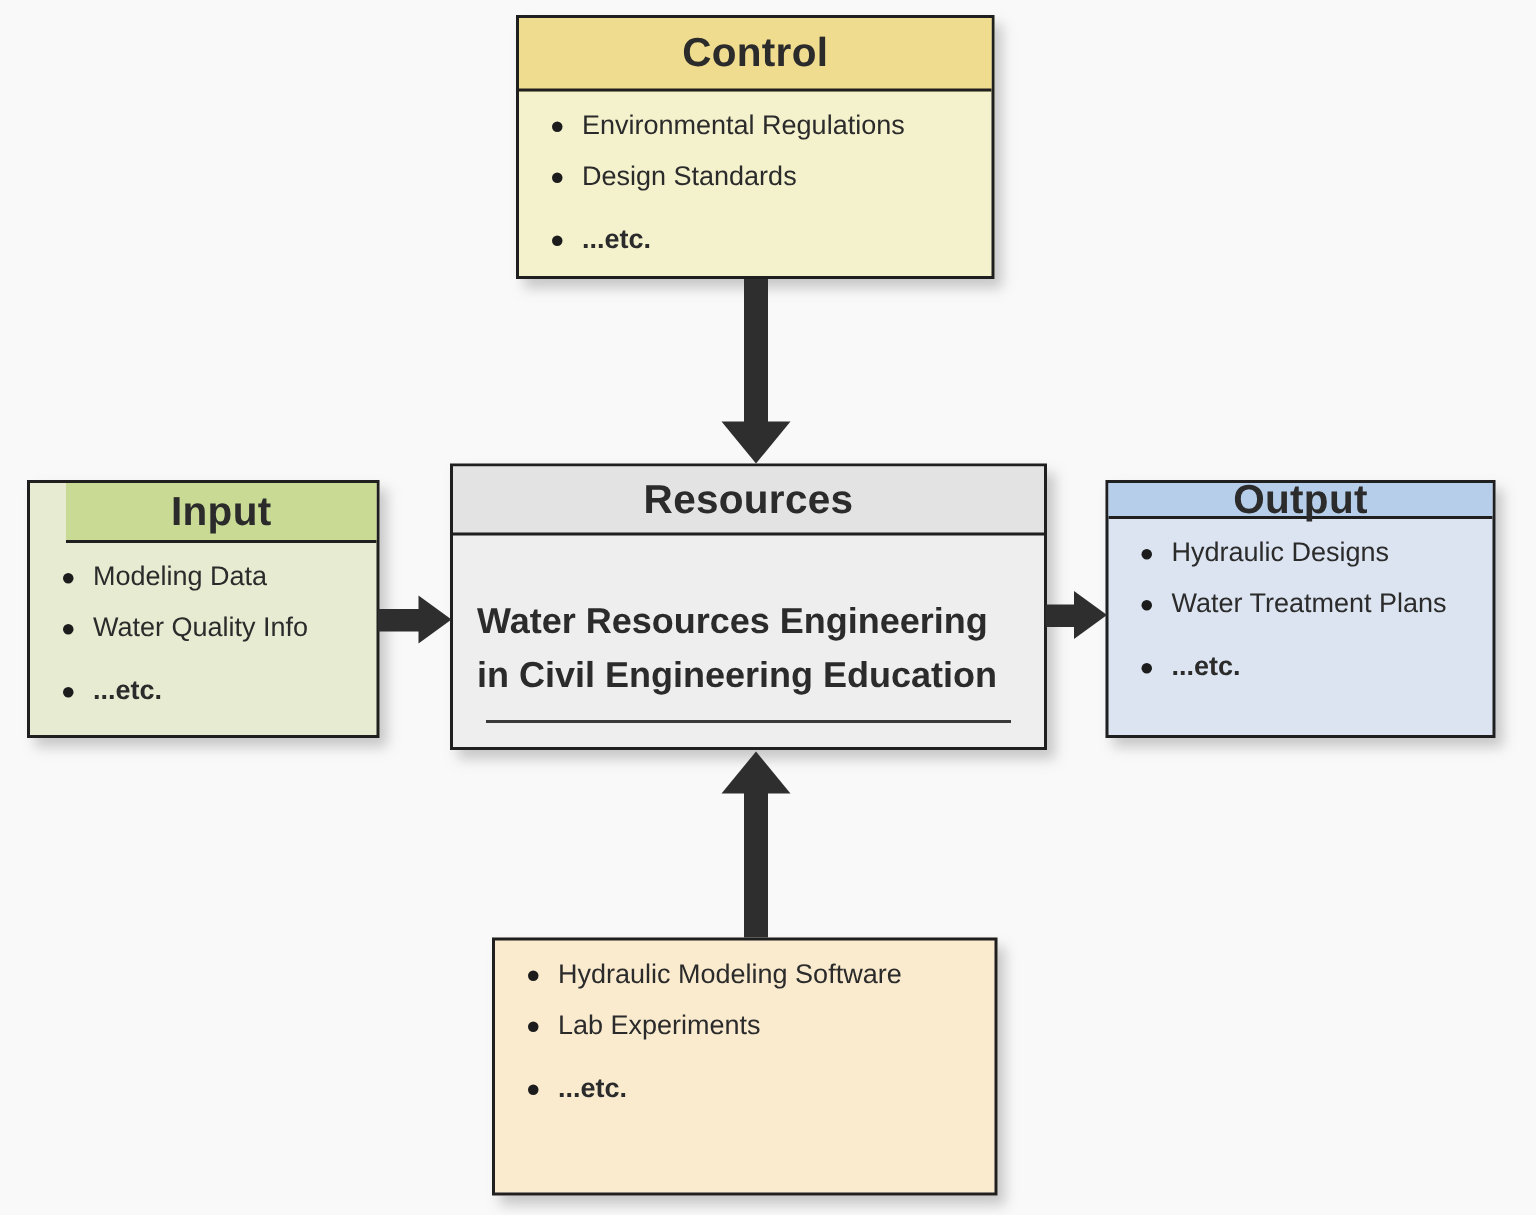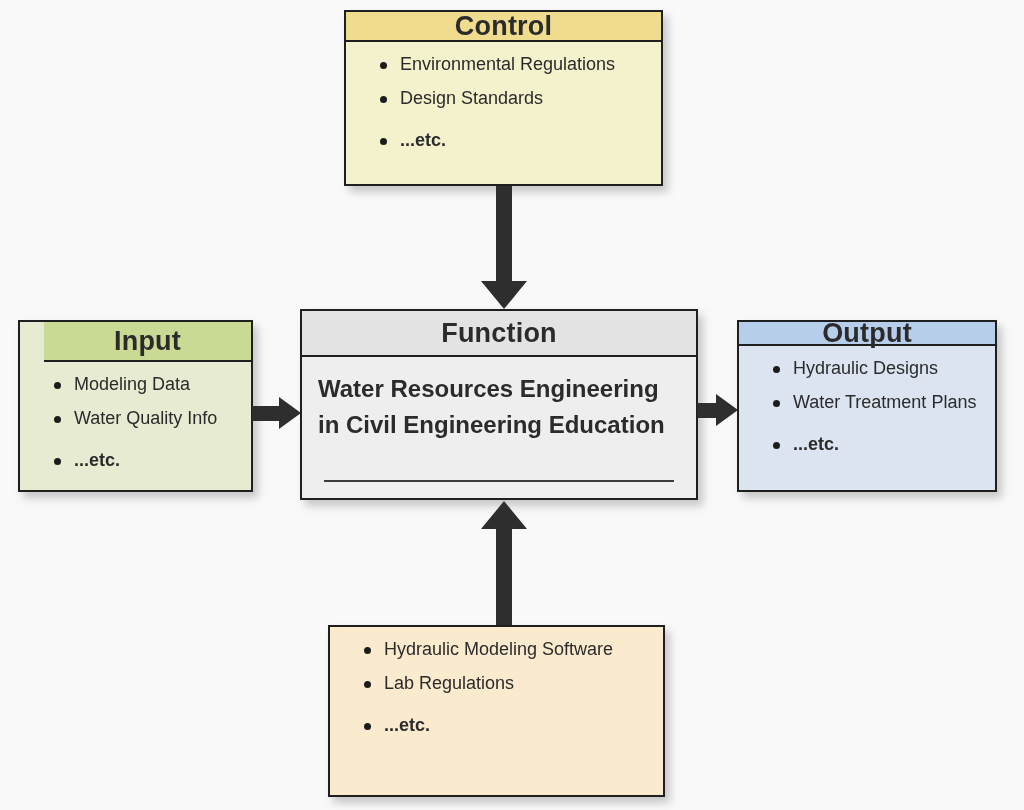--- a/index.html
+++ b/index.html
@@ -28,59 +28,59 @@
   .box header{
     border-bottom:2.5px solid var(--border);
     text-align:center;
     font-weight:bold;
     font-size:27px;
     letter-spacing:0.2px;
     display:flex;align-items:center;justify-content:center;
   }
   .box ul{
     list-style:none;
-    padding:12px 10px 0 26px;
+    padding:12px 10px 0 14px;
   }
   .box li{
     display:flex;
     align-items:center;
     font-size:18px;
     margin-bottom:13px;
     line-height:1.15;
   }
   .box li .dot{
     width:7px;height:7px;border-radius:50%;
     background:#1c1c1c;
     margin:2px 13px 0 8px;
     flex:0 0 auto;
   }
   .box li.etc-gap{margin-top:22px;}
   .box li.etc-gap span:last-child{font-weight:bold;}
 
   
   .control{left:344px;top:10px;width:319px;height:176px;background:var(--control-body);}
-  .control header{height:30px;background:var(--control-header);}
+  .control header{height:49px;background:var(--control-header);}
 
   
   .input{left:18px;top:320px;width:235px;height:172px;background:var(--input-body);}
   .input header{height:40px;background:var(--input-header);margin-left:24px;}
 
   
   .output{left:737px;top:320px;width:260px;height:172px;background:var(--output-body);}
   .output header{height:24px;background:var(--output-header);}
 
   
   .mechanism{left:328px;top:625px;width:337px;height:172px;background:var(--mechanism-body);}
   .mechanism header{height:43px;background:var(--mechanism-header);}
 
   
   .function{left:300px;top:309px;width:398px;height:191px;background:var(--function-body);}
   .function header{height:46px;background:var(--function-header);}
   .function .fn-body{
-    padding:14px 16px 0 16px;
+    padding:40px 16px 0 16px;
     font-weight:bold;
     font-size:24px;
     line-height:1.52;
     text-align:left;
   }
   .function .fn-underline{
     position:absolute;
     left:22px;right:22px;bottom:16px;
     border-top:2px solid #3a3a3a;
   }
@@ -143,21 +143,21 @@
         <span>Water Quality Info</span>
       </li>
       <li class="etc-gap">
         <span class="dot"></span>
         <span>...etc.</span>
       </li>
     </ul>
   </section>
 
   <section class="box function">
-    <header>Function</header>
+    <header>Resources</header>
     <div class="fn-body">Water Resources Engineering in Civil Engineering Education</div>
     <div class="fn-underline"></div>
   </section>
 
   <section class="box output">
     <header>Output</header>
     <ul>
       <li>
         <span class="dot"></span>
         <span>Hydraulic Designs</span>
@@ -174,21 +174,21 @@
   </section>
 
   <section class="box mechanism">
     <ul>
       <li>
         <span class="dot"></span>
         <span>Hydraulic Modeling Software</span>
       </li>
       <li>
         <span class="dot"></span>
-        <span>Lab Regulations</span>
+        <span>Lab Experiments</span>
       </li>
       <li class="etc-gap">
         <span class="dot"></span>
         <span>...etc.</span>
       </li>
     </ul>
   </section>
 
   <div>
     <div class="arrow-part shaft-v" style="left:496px;top:186px;height:96px;"></div>

